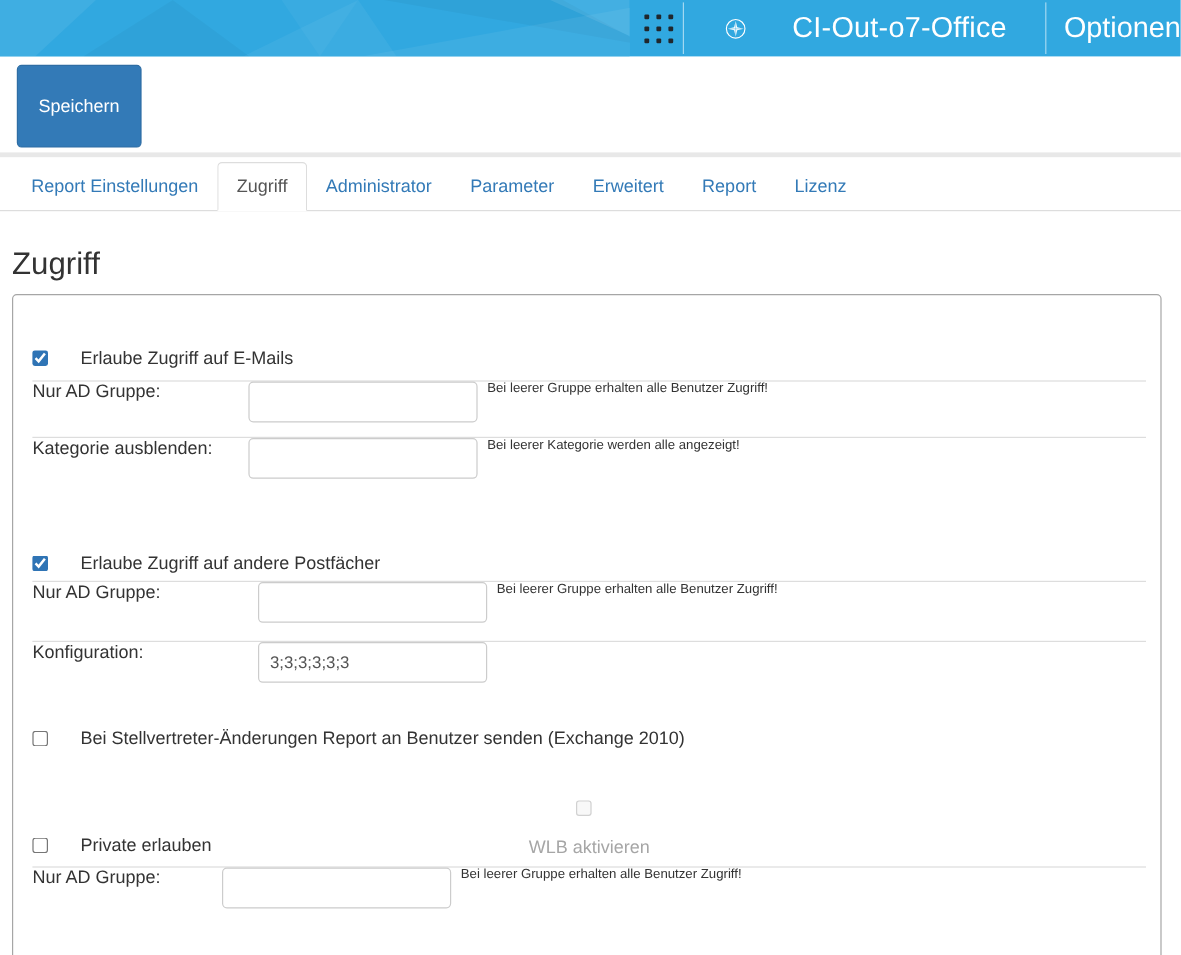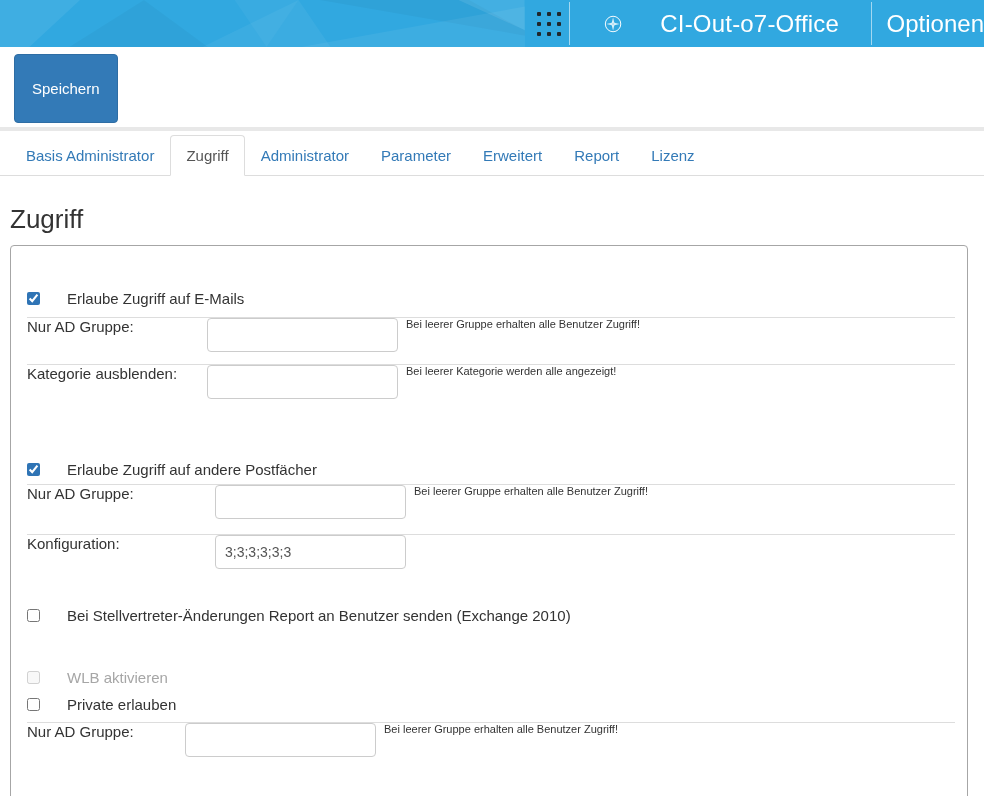--- a/index.html
+++ b/index.html
@@ -61,21 +61,21 @@
   
   .page-heading { font-size: 26px; font-weight: 400; color: #333; margin: 29px 0 0 10px; line-height: 28px; }
 
   .panel {
     margin: 12px 16px 0 10px;
     border: 1px solid #a6a6a6; border-radius: 4px;
     padding: 42px 12px 32px 16px;
   }
   .cb-row { display:flex; align-items:center; height:20px; font-size:15px; color:#333;gap:18px; }
   .cb-row input[type=checkbox] { width:13px; height:13px; margin:0 9px 0 0; accent-color:#2f74b5; }
-  .cb-row.disabled { color:#a6a6a6; }
+  .cb-row.disabled { color:#a6a6a6;flex-direction:column; }
   .cb-row label { cursor: pointer; }
   .cb-row.disabled label { cursor: default; }
 
   hr.sep { border:none; border-top:1px solid #ddd; margin:9px 0 0 0; }
   hr.sep.m5 { margin-top:5px; }
   hr.sep.m3 { margin-top:3px; }
   hr.sep.m8 { margin-top:8px; }
   hr.sep.m0 { margin-top:0; }
 
   .form-row { display:flex; align-items:flex-start; height:46px; }
@@ -134,21 +134,21 @@
   <div class="section-title">Optionen</div>
 </div>
 
 <div class="toolbar">
   <button class="btn-primary">Speichern</button>
 </div>
 
 <div class="gray-rule"></div>
 
 <div class="tabs">
-  <div class="tab">Basis Administrator</div>
+  <div class="tab">Report Einstellungen</div>
   <div class="tab active">Zugriff</div>
   <div class="tab">Administrator</div>
   <div class="tab">Parameter</div>
   <div class="tab">Erweitert</div>
   <div class="tab">Report</div>
   <div class="tab">Lizenz</div>
 </div>
 
 <h1 class="page-heading">Zugriff</h1>
 

